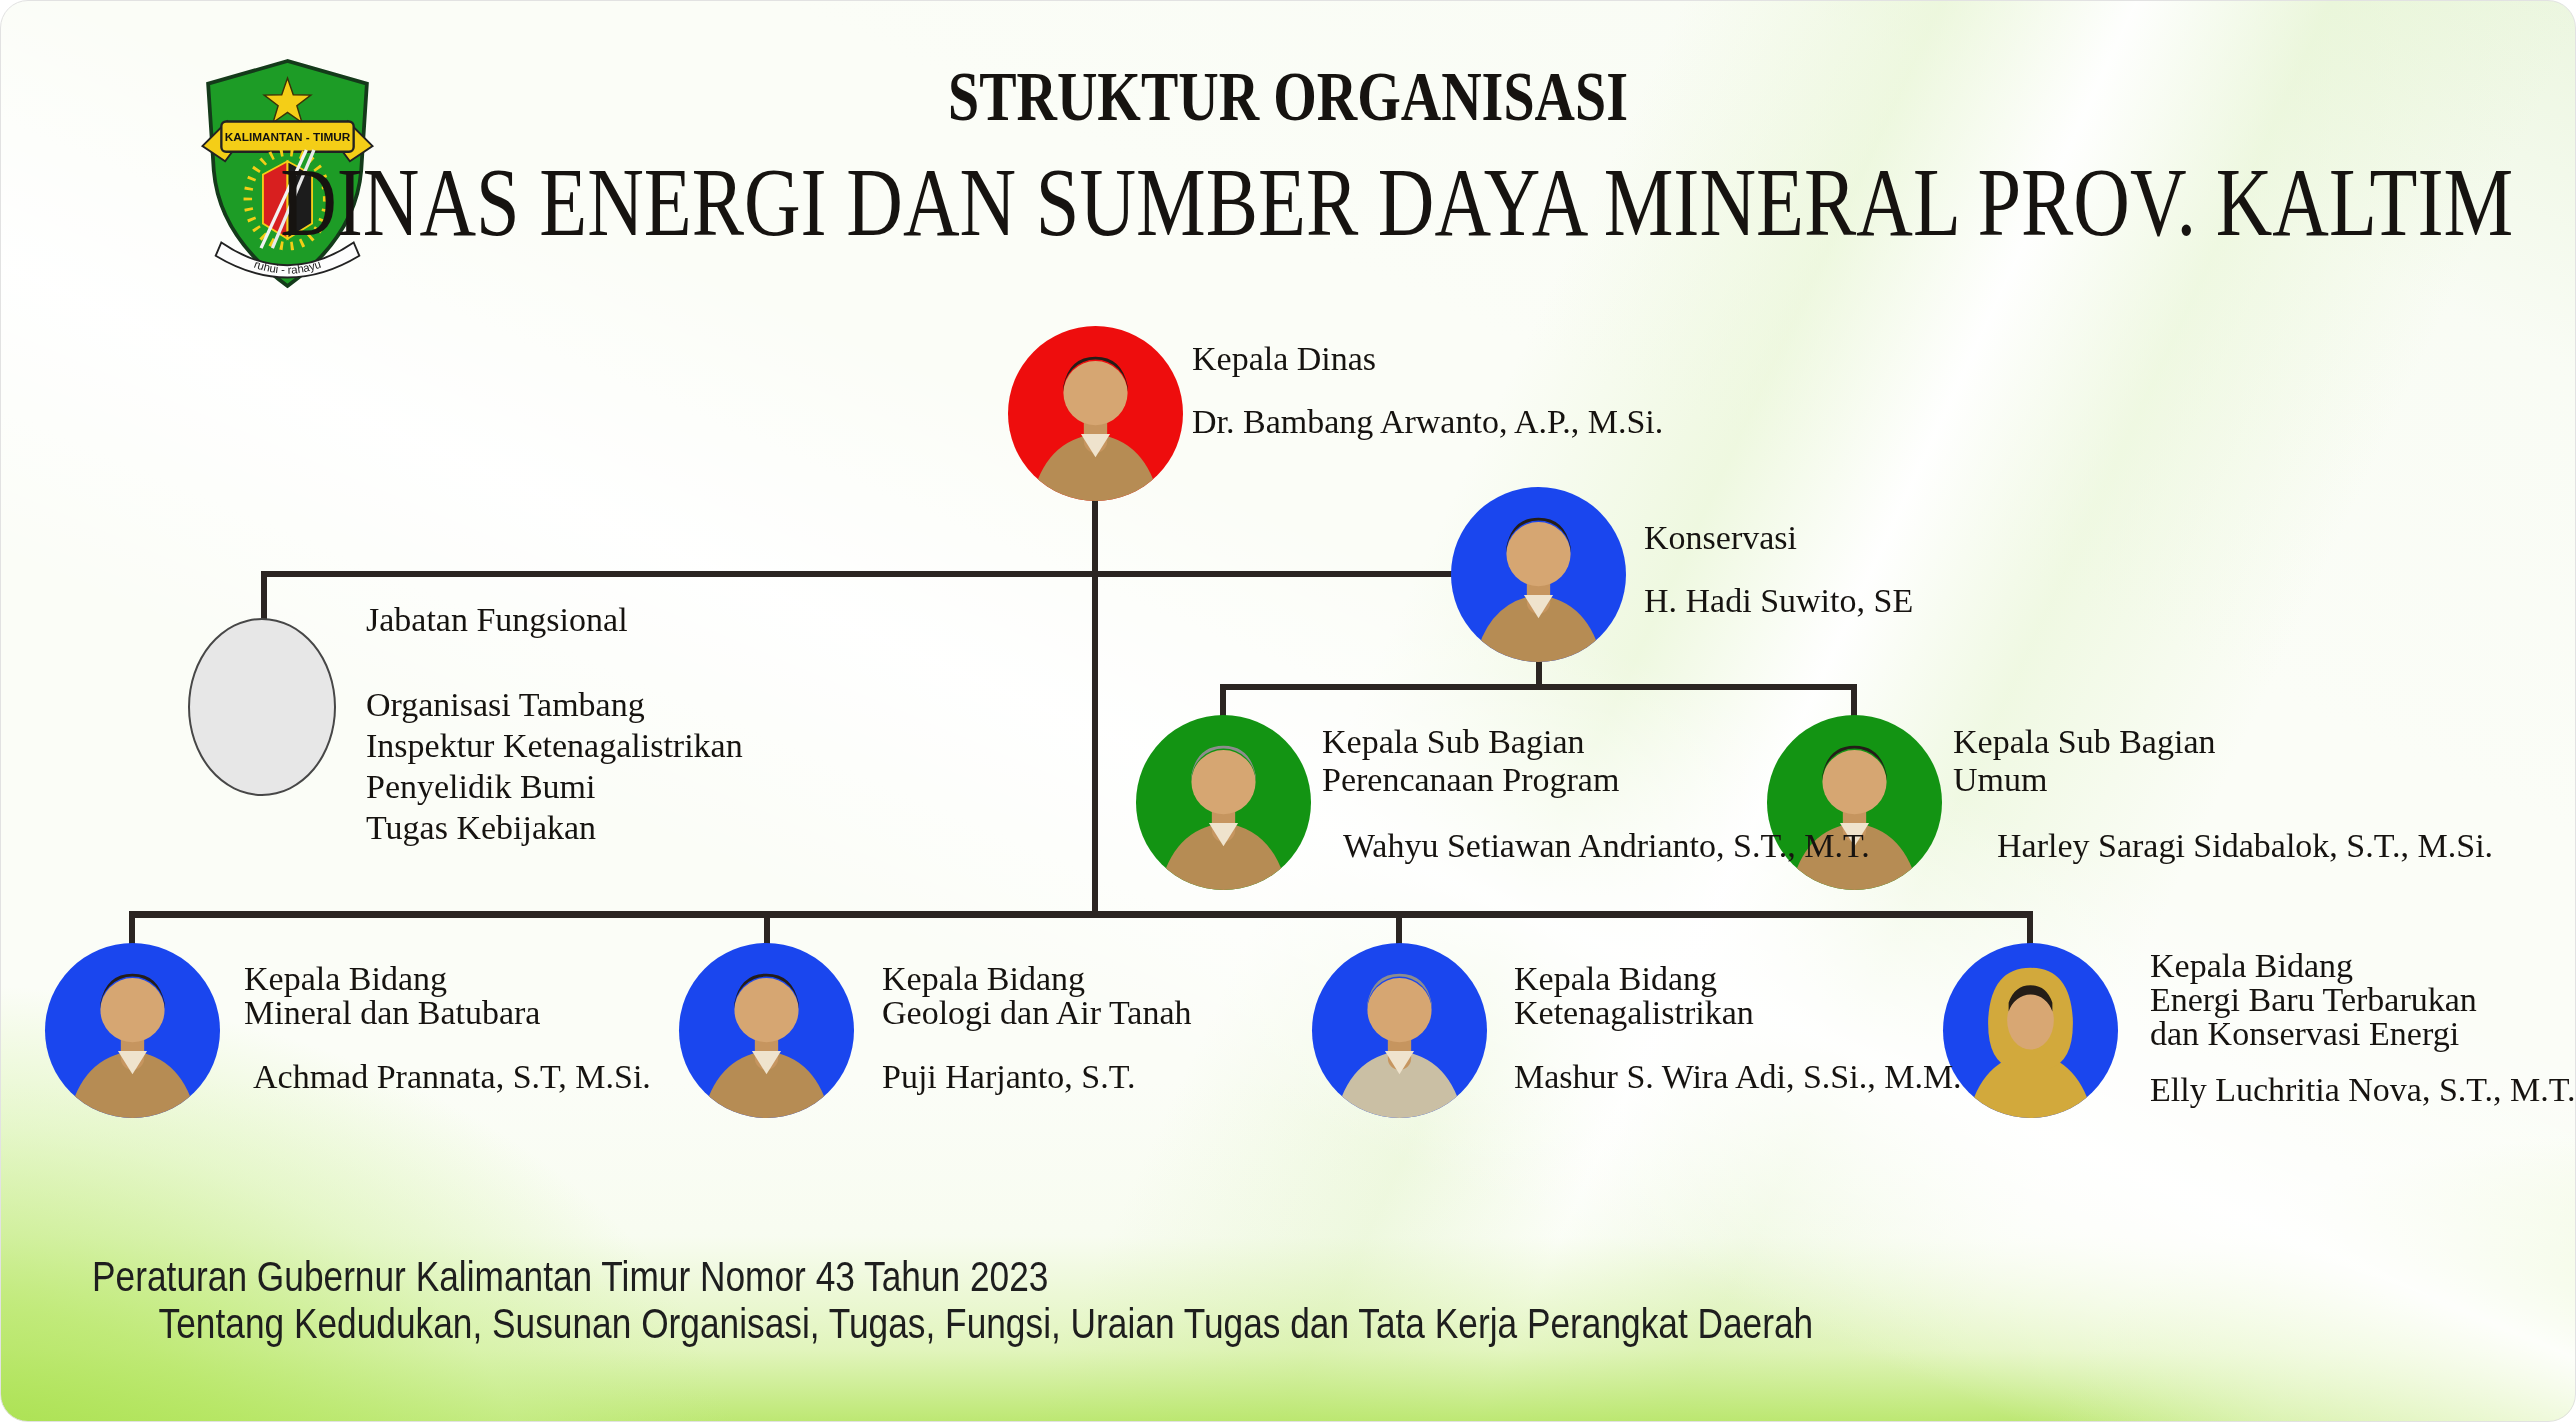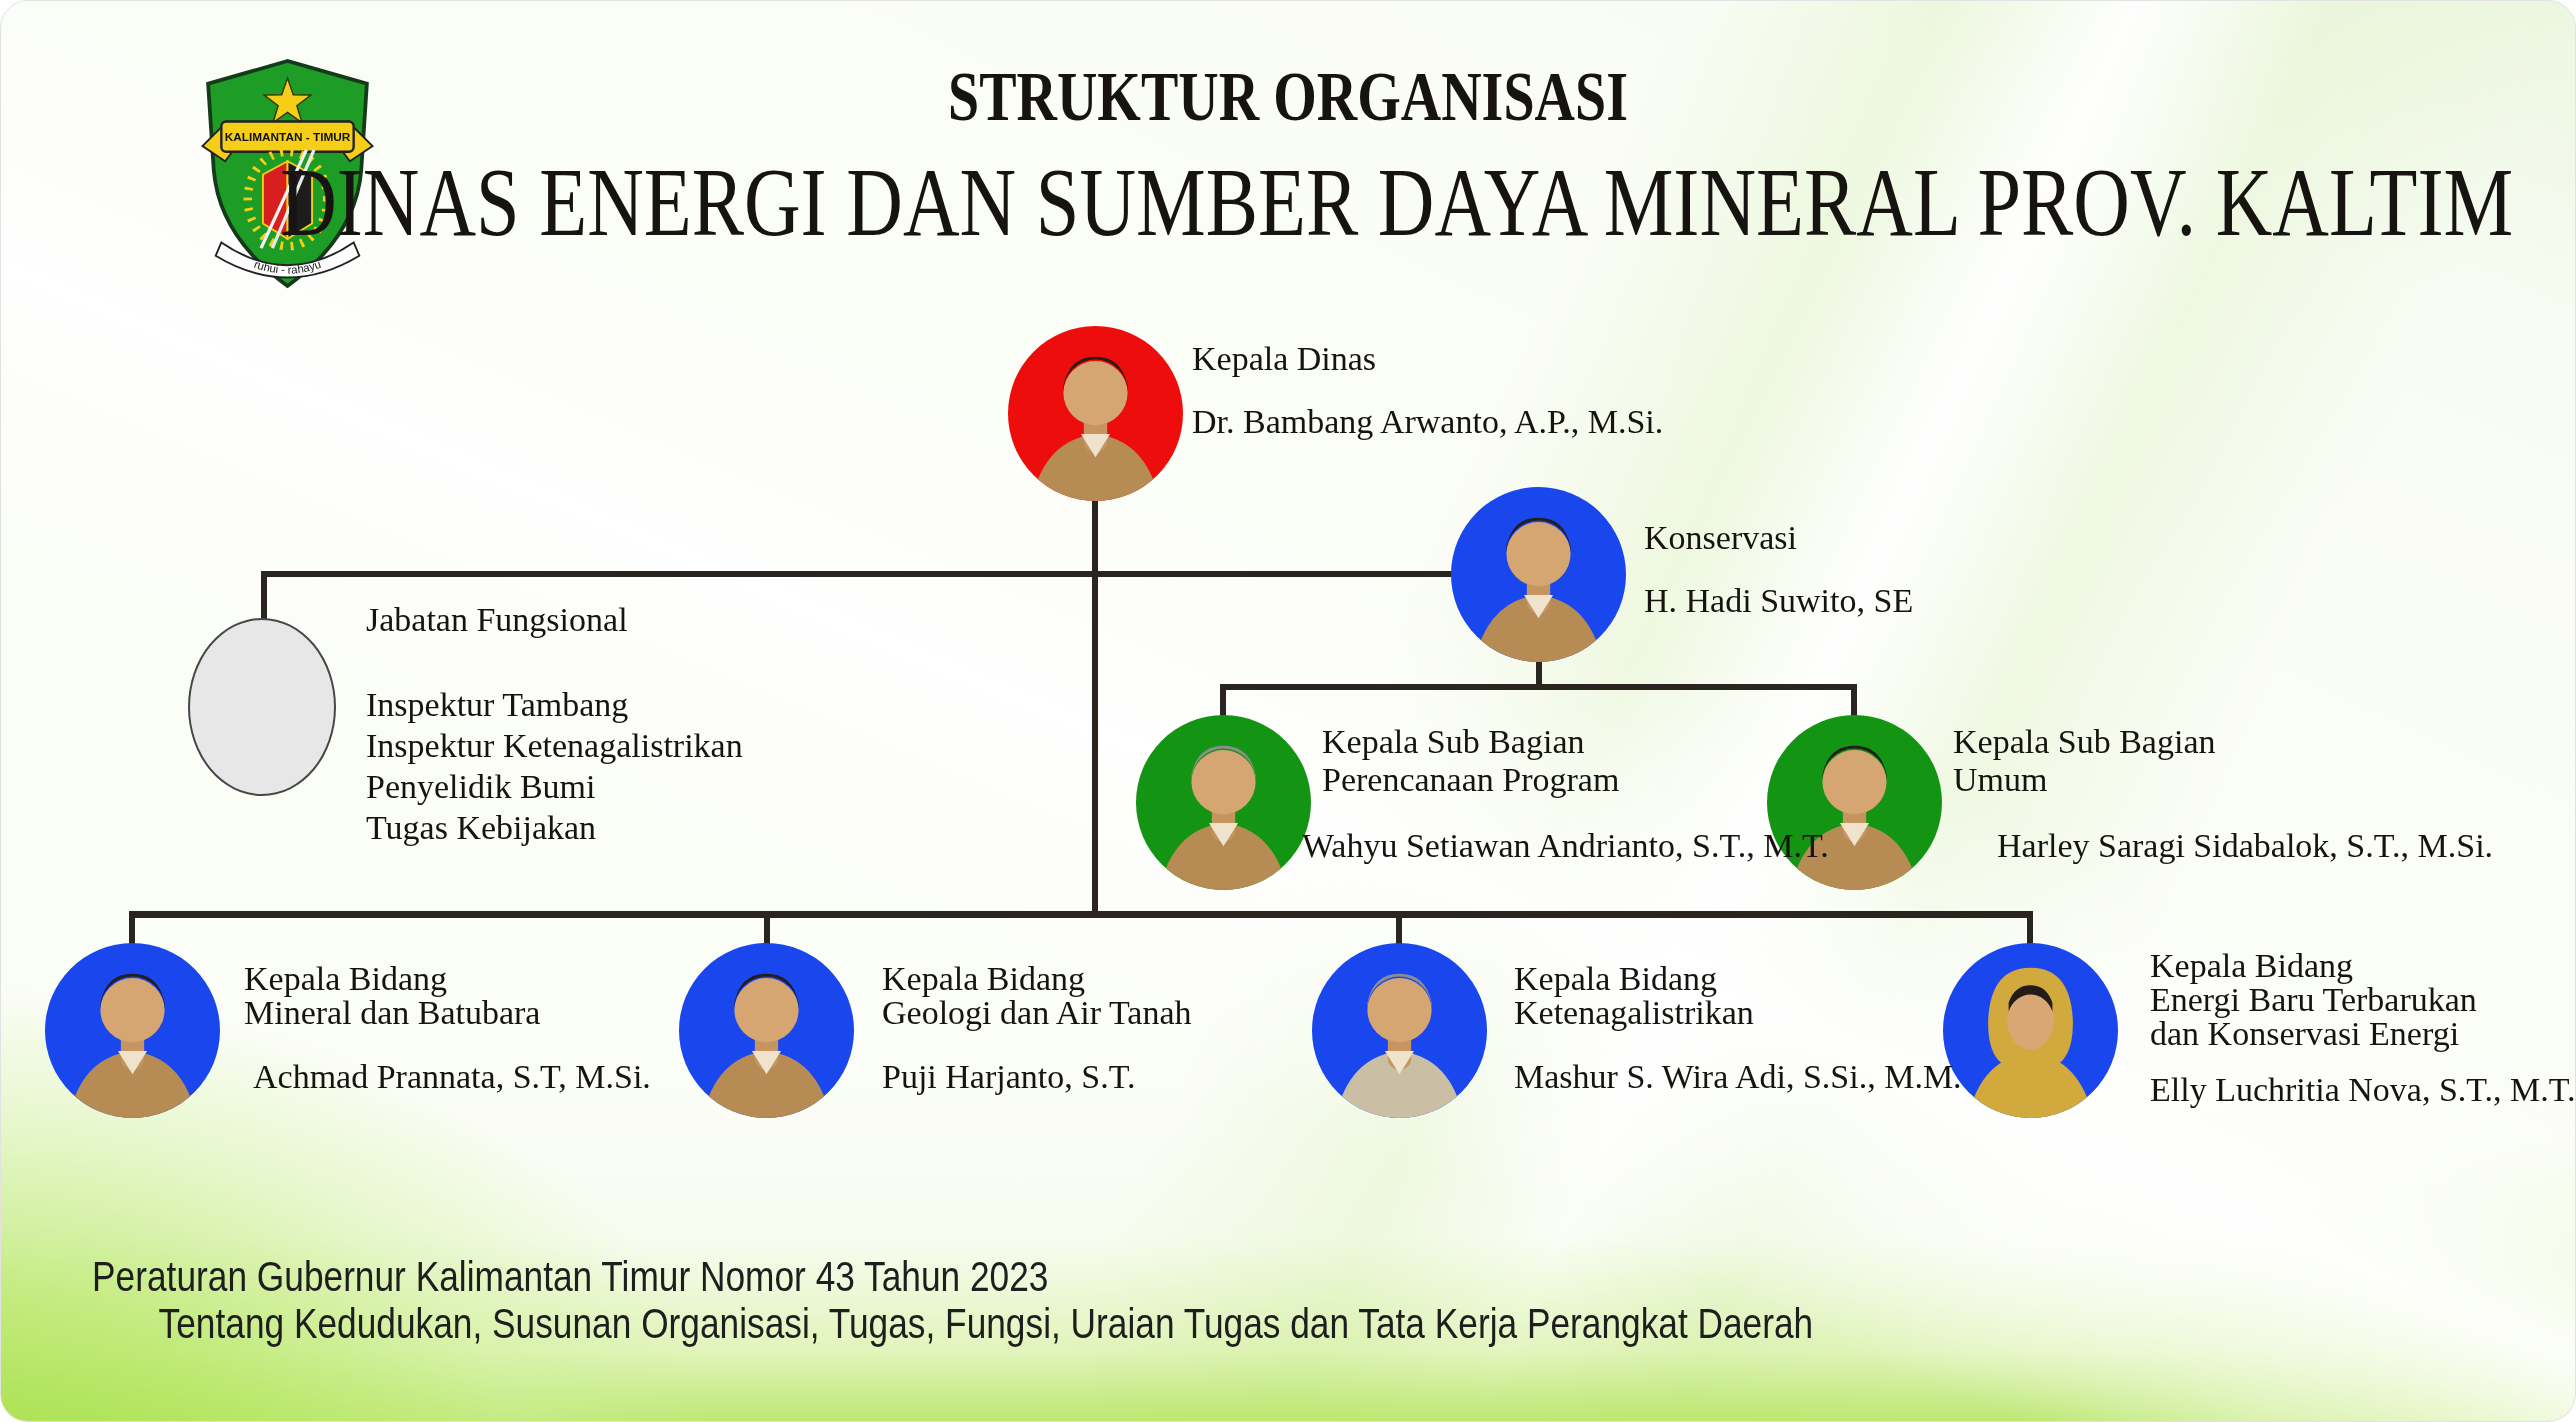--- a/index.html
+++ b/index.html
@@ -162,31 +162,31 @@
   </div>
 
   <div class="lbl" style="left:1191px;top:339px;">Kepala Dinas</div>
   <div class="lbl" style="left:1191px;top:402px;">Dr. Bambang Arwanto, A.P., M.Si.</div>
 
   <div class="lbl" style="left:1643px;top:518px;">Konservasi</div>
   <div class="lbl" style="left:1643px;top:581px;">H. Hadi Suwito, SE</div>
 
   <div class="lbl" style="left:365px;top:600px;">Jabatan Fungsional</div>
   <div class="lbl lh56" style="left:365px;top:683px;">
-    <div>Inspektur Tambang</div>
+    <div>Organisasi Tambang</div>
     <div>Inspektur Ketenagalistrikan</div>
     <div>Penyelidik Bumi</div>
     <div>Tugas Kebijakan</div>
   </div>
 
   <div class="lbl" style="left:1321px;top:722px;">
     <div>Kepala Sub Bagian</div>
     <div>Perencanaan Program</div>
   </div>
-  <div class="lbl" style="left:1301px;top:826px;font-family:Liberation Serif, serif;">Wahyu Setiawan Andrianto, S.T., M.T.</div>
+  <div class="lbl" style="left:1342px;top:826px;font-family:Liberation Serif, serif;">Wahyu Setiawan Andrianto, S.T., M.T.</div>
 
   <div class="lbl" style="left:1952px;top:722px;">
     <div>Kepala Sub Bagian</div>
     <div>Umum</div>
   </div>
   <div class="lbl" style="left:1996px;top:826px;">Harley Saragi Sidabalok, S.T., M.Si.</div>
 
   <div class="lbl lh46" style="left:243px;top:961px;">
     <div>Kepala Bidang</div>
     <div>Mineral dan Batubara</div>

